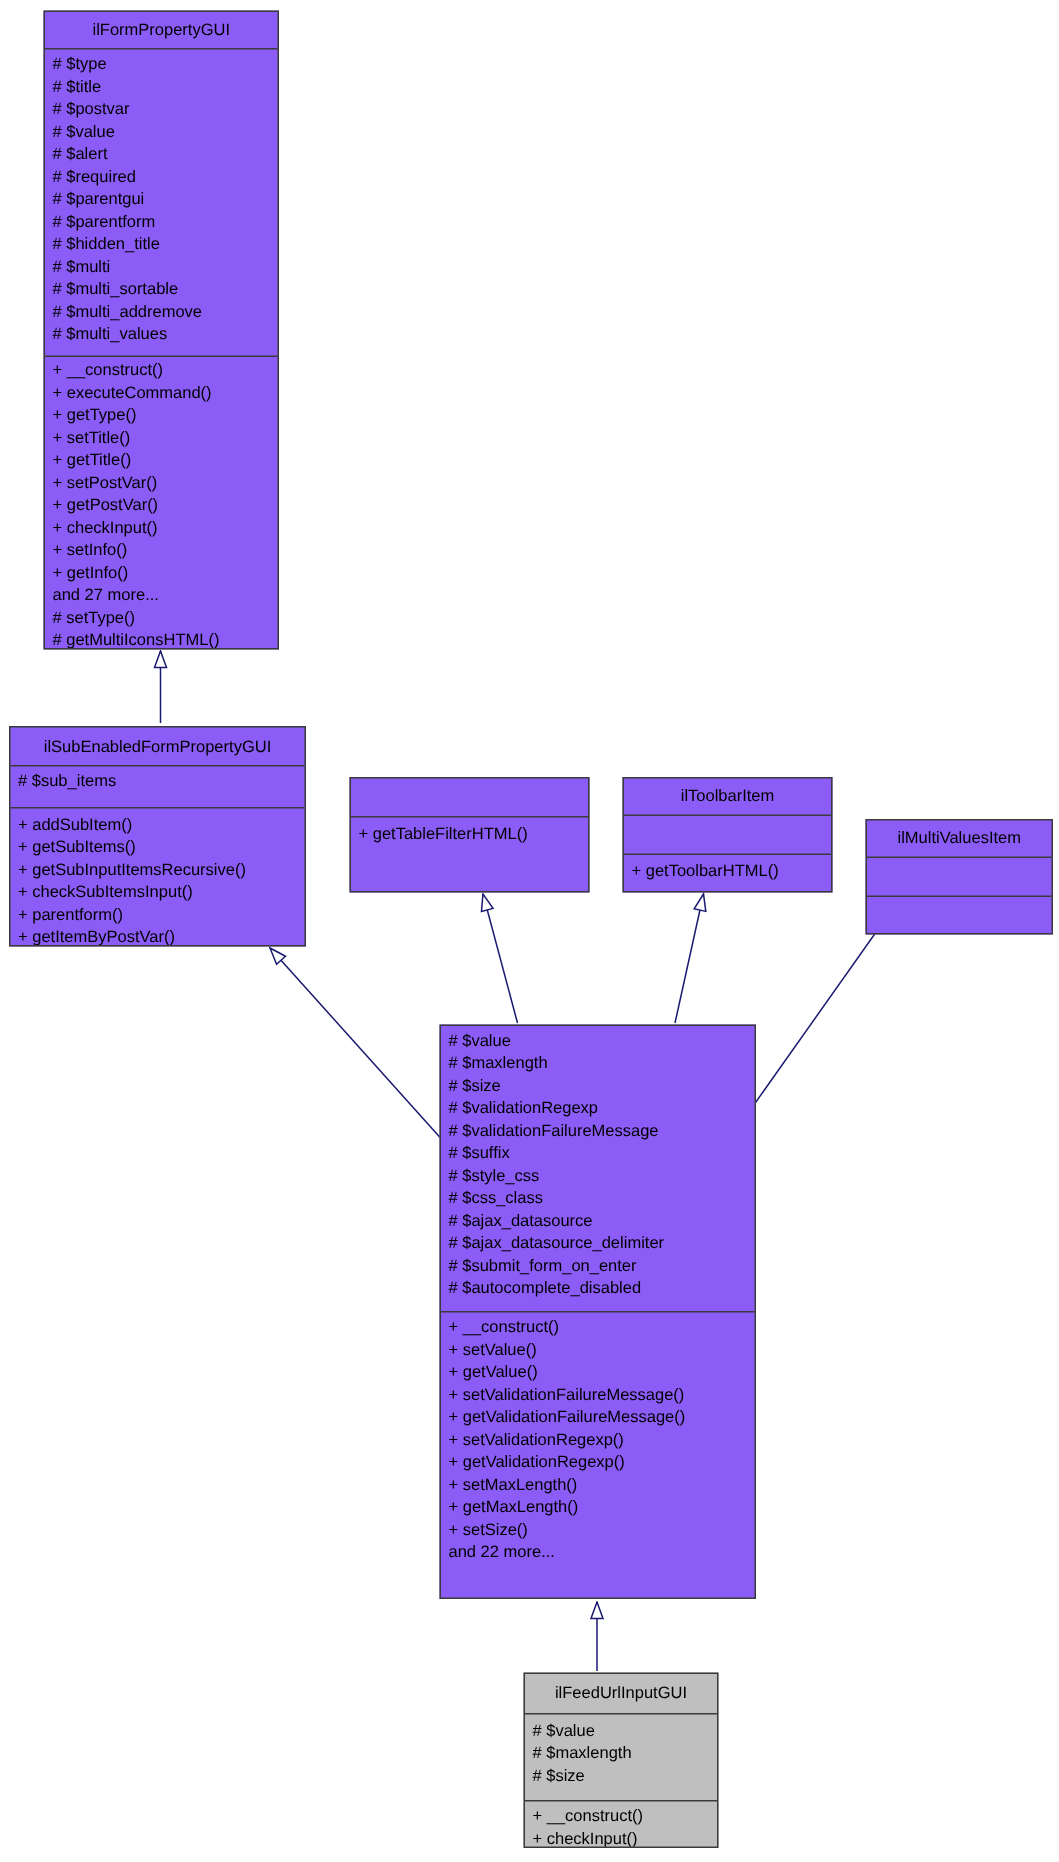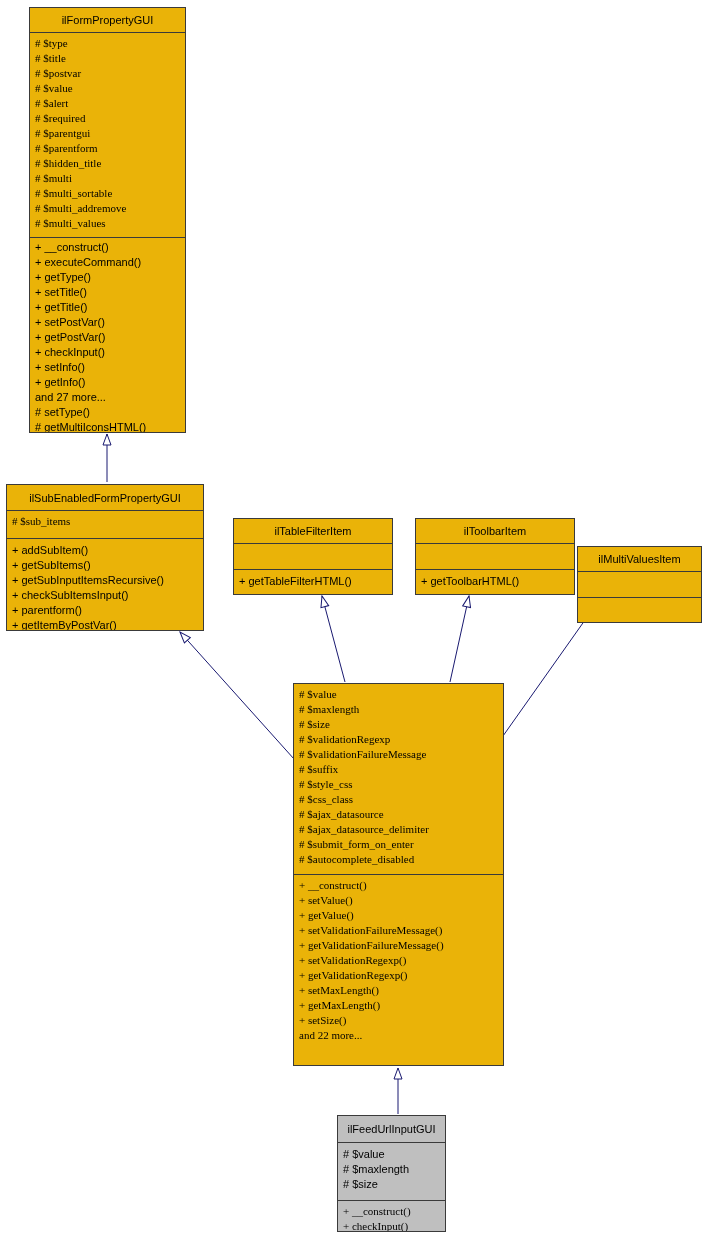--- a/index.html
+++ b/index.html
@@ -3,32 +3,32 @@
 <meta charset="utf-8">
 <style>
   html,body{margin:0;padding:0;background:#ffffff;}
   .canvas{
     position:relative;width:706px;height:1241px;background:#ffffff;
     font-family:"Liberation Sans",sans-serif;font-size:11px;color:#000;
     overflow:hidden;
   }
   .arrows{position:absolute;left:0;top:0;width:706px;height:1241px;pointer-events:none;}
   .class-box{
-    position:absolute;background:#eab308;border:1px solid #3a3a3a;
+    position:absolute;background:#8b5cf6;border:1px solid #3a3a3a;
     box-sizing:border-box;display:flex;flex-direction:column;
   }
   .box-title{
     flex:0 0 auto;border-bottom:1px solid #3a3a3a;
     display:flex;align-items:center;justify-content:center;
     white-space:nowrap;overflow:hidden;
   }
   .box-attrs{flex:0 0 auto;border-bottom:1px solid #3a3a3a;overflow:hidden;}
   .box-methods{flex:1 1 auto;overflow:hidden;}
   .member-line{line-height:15px;padding-left:5px;white-space:nowrap;}
-  .pt3{padding-top:3px;font-family:Liberation Serif, serif;}
+  .pt3{padding-top:3px;}
   .pt2{padding-top:2px;}
   .pt4{padding-top:4px;}
   .highlight{background:#bfbfbf;}
 </style>
 </head>
 <body>
 
 <div class="canvas">
 
   <svg class="arrows" width="706" height="1241" viewBox="0 0 706 1241" xmlns="http://www.w3.org/2000/svg">
@@ -88,28 +88,27 @@
         <div class="member-line">+ addSubItem()</div>
         <div class="member-line">+ getSubItems()</div>
         <div class="member-line">+ getSubInputItemsRecursive()</div>
         <div class="member-line">+ checkSubItemsInput()</div>
         <div class="member-line">+ parentform()</div>
         <div class="member-line">+ getItemByPostVar()</div>
       </div>
   </div>
 
   <div class="class-box" style="left:233px;top:518px;width:160px;height:77px;">
-    <div class="box-title" style="height:24px;">ilTableFilterItem</div>
     <div class="box-attrs" style="height:25px;"></div>
     <div class="box-methods pt4">
         <div class="member-line">+ getTableFilterHTML()</div>
       </div>
   </div>
 
-  <div class="class-box" style="left:415px;top:518px;width:160px;height:77px;">
+  <div class="class-box" style="left:415px;top:518px;width:140px;height:77px;">
     <div class="box-title" style="height:24px;">ilToolbarItem</div>
     <div class="box-attrs" style="height:25px;"></div>
     <div class="box-methods pt4">
         <div class="member-line">+ getToolbarHTML()</div>
       </div>
   </div>
 
   <div class="class-box" style="left:577px;top:546px;width:125px;height:77px;">
     <div class="box-title" style="height:24px;">ilMultiValuesItem</div>
     <div class="box-attrs" style="height:25px;"></div>
@@ -139,21 +138,21 @@
         <div class="member-line">+ getValidationFailureMessage()</div>
         <div class="member-line">+ setValidationRegexp()</div>
         <div class="member-line">+ getValidationRegexp()</div>
         <div class="member-line">+ setMaxLength()</div>
         <div class="member-line">+ getMaxLength()</div>
         <div class="member-line">+ setSize()</div>
         <div class="member-line">and 22 more...</div>
       </div>
   </div>
 
-  <div class="class-box highlight" style="left:337px;top:1115px;width:109px;height:117px;">
+  <div class="class-box highlight" style="left:349px;top:1115px;width:130px;height:117px;">
     <div class="box-title" style="height:26px;">ilFeedUrlInputGUI</div>
     <div class="box-attrs pt4" style="height:53px;">
         <div class="member-line"># $value</div>
         <div class="member-line"># $maxlength</div>
         <div class="member-line"># $size</div>
       </div>
     <div class="box-methods pt3">
         <div class="member-line">+ __construct()</div>
         <div class="member-line">+ checkInput()</div>
       </div>

